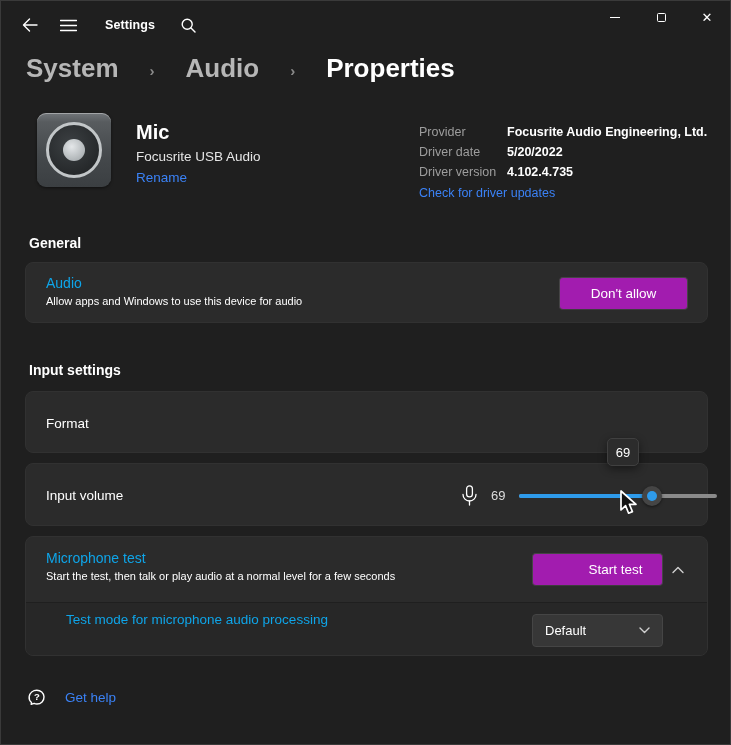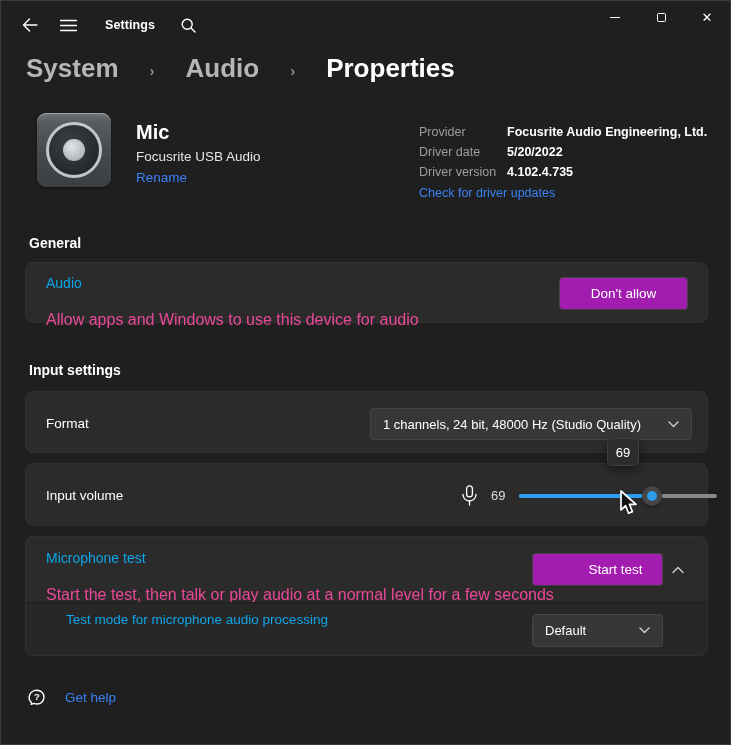--- a/index.html
+++ b/index.html
@@ -52,21 +52,21 @@
   .di-row { display:flex; margin-bottom:6px; }
   .di-label { width:88px; color:#9d9d9d; }
   .di-value { font-weight:700; color:#ffffff; }
   .di-link { margin-top:7px; font-size:12.5px; }
 
   
   .section-title { position:absolute; left:28px; font-size:14px; font-weight:700; }
   .card { position:absolute; left:24px; width:683px; background:#2b2b2b;
     border:1px solid #313131; border-radius:8px; }
   .row-title { font-size:14px; color:#0ea5e9; }
-  .row-desc { font-size:16px; color:#ec4899; margin-top:20px; }
+  .row-desc { font-size:11px; color:#ffffff; margin-top:4px; }
 
   .btn { background:#a21caf; border:1px solid #454545; border-bottom-color:#3d3d3d;
     border-radius:4px; color:#ffffff; font-size:13.5px; font-family:inherit;
     display:flex; align-items:center; justify-content:center; cursor:pointer; }
 
   
   .card-general { top:261px; height:61px; }
   .card-general .text { position:absolute; left:20px; top:12px; }
   .btn-dont-allow { position:absolute; right:19px; top:14px; width:129px; height:33px; }
 
@@ -207,28 +207,20 @@
     <div class="row-title">Audio</div>
     <div class="row-desc">Allow apps and Windows to use this device for audio</div>
   </div>
   <button class="btn btn-dont-allow">Don't allow</button>
 </div>
 
 <div class="section-title" style="top:361px;">Input settings</div>
 
 <div class="card card-format">
   <div class="label">Format</div>
-  <div class="dropdown dd-format">
-    <span class="dd-text">1 channels, 24 bit, 48000 Hz (Studio Quality)</span>
-    <span class="dd-chevron">
-      <svg width="11" height="7" viewBox="0 0 11 7">
-          <path d="M1 1 L5.5 5.5 L10 1" stroke="#d0d0d0" stroke-width="1.4" fill="none" stroke-linecap="round" stroke-linejoin="round"></path>
-        </svg>
-    </span>
-  </div>
 </div>
 
 <div class="slider-tooltip">69</div>
 
 <div class="card card-volume">
   <div class="label">Input volume</div>
   <div class="vol-group">
     <span>
       <svg width="15" height="21" viewBox="0 0 15 21">
         <rect x="4.6" y="0.8" width="5.8" height="11" rx="2.9" stroke="#ffffff" stroke-width="1.3" fill="none"></rect>

